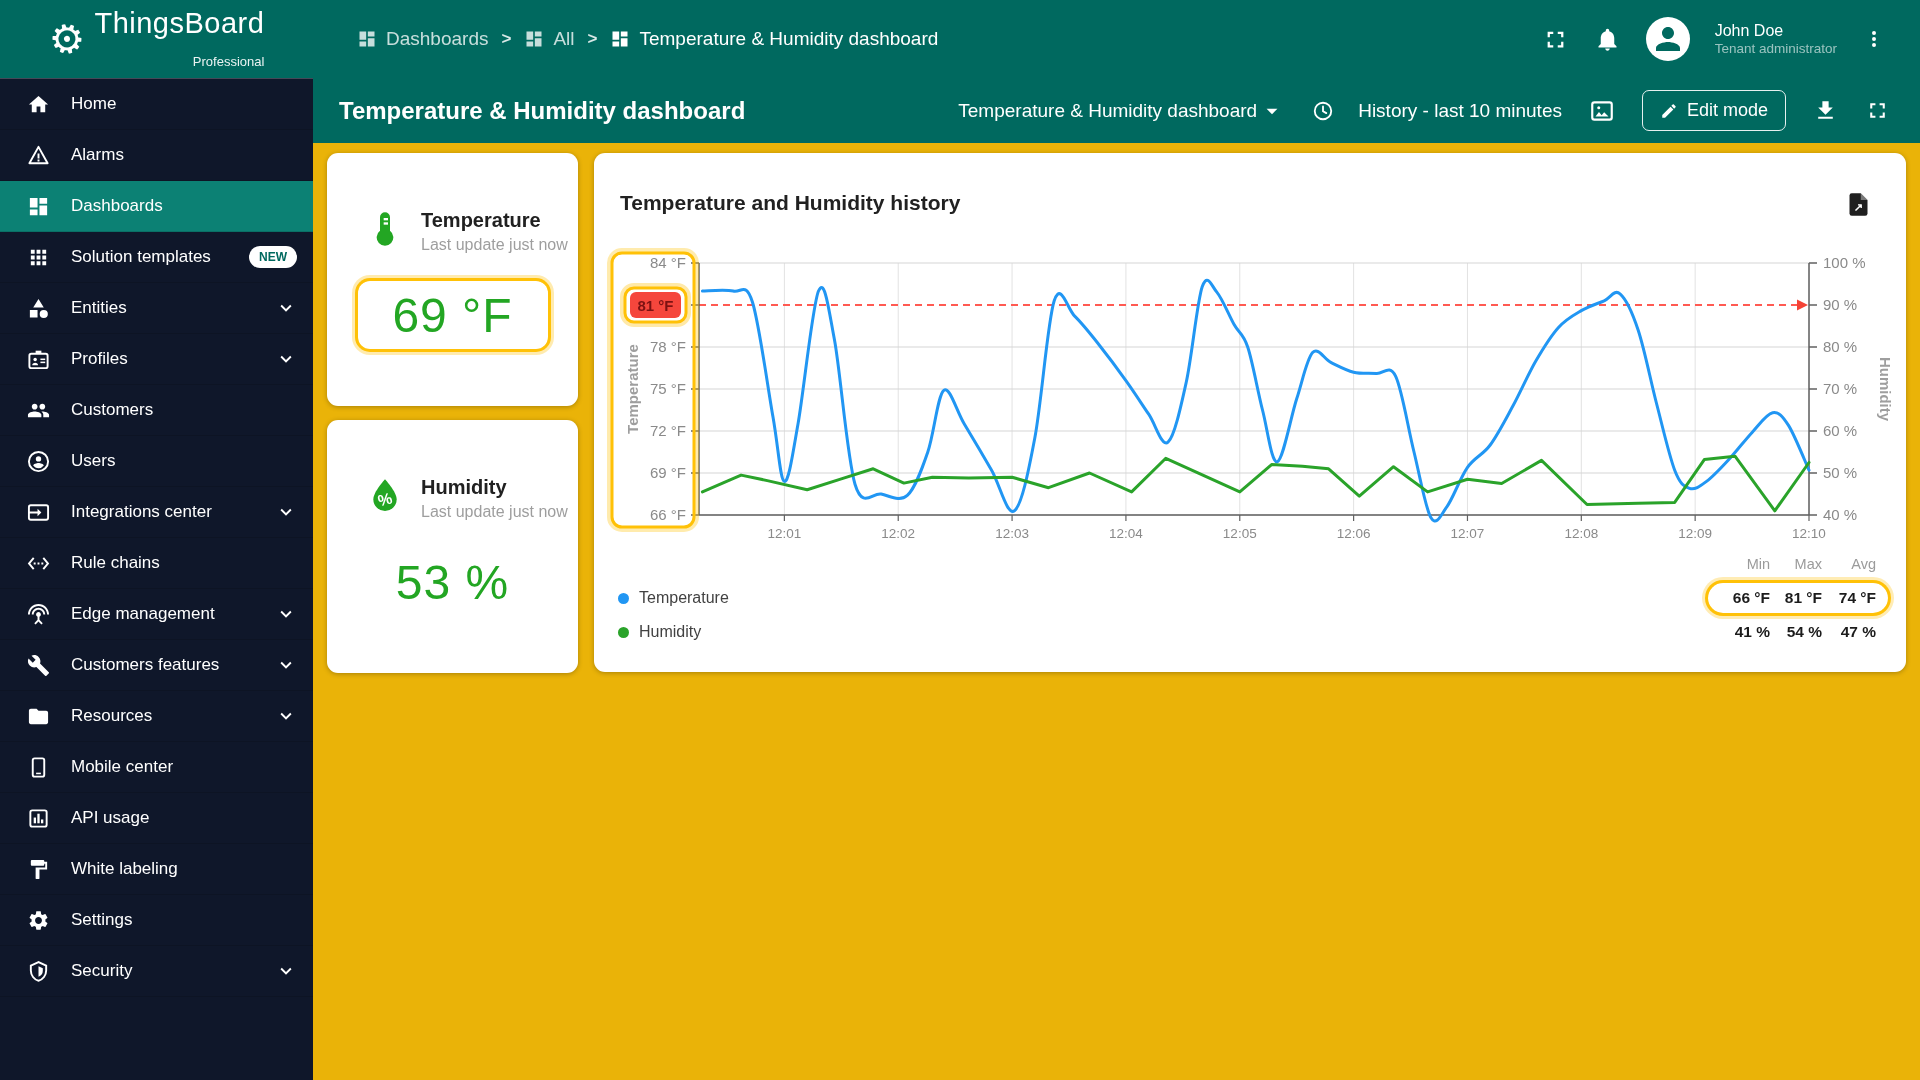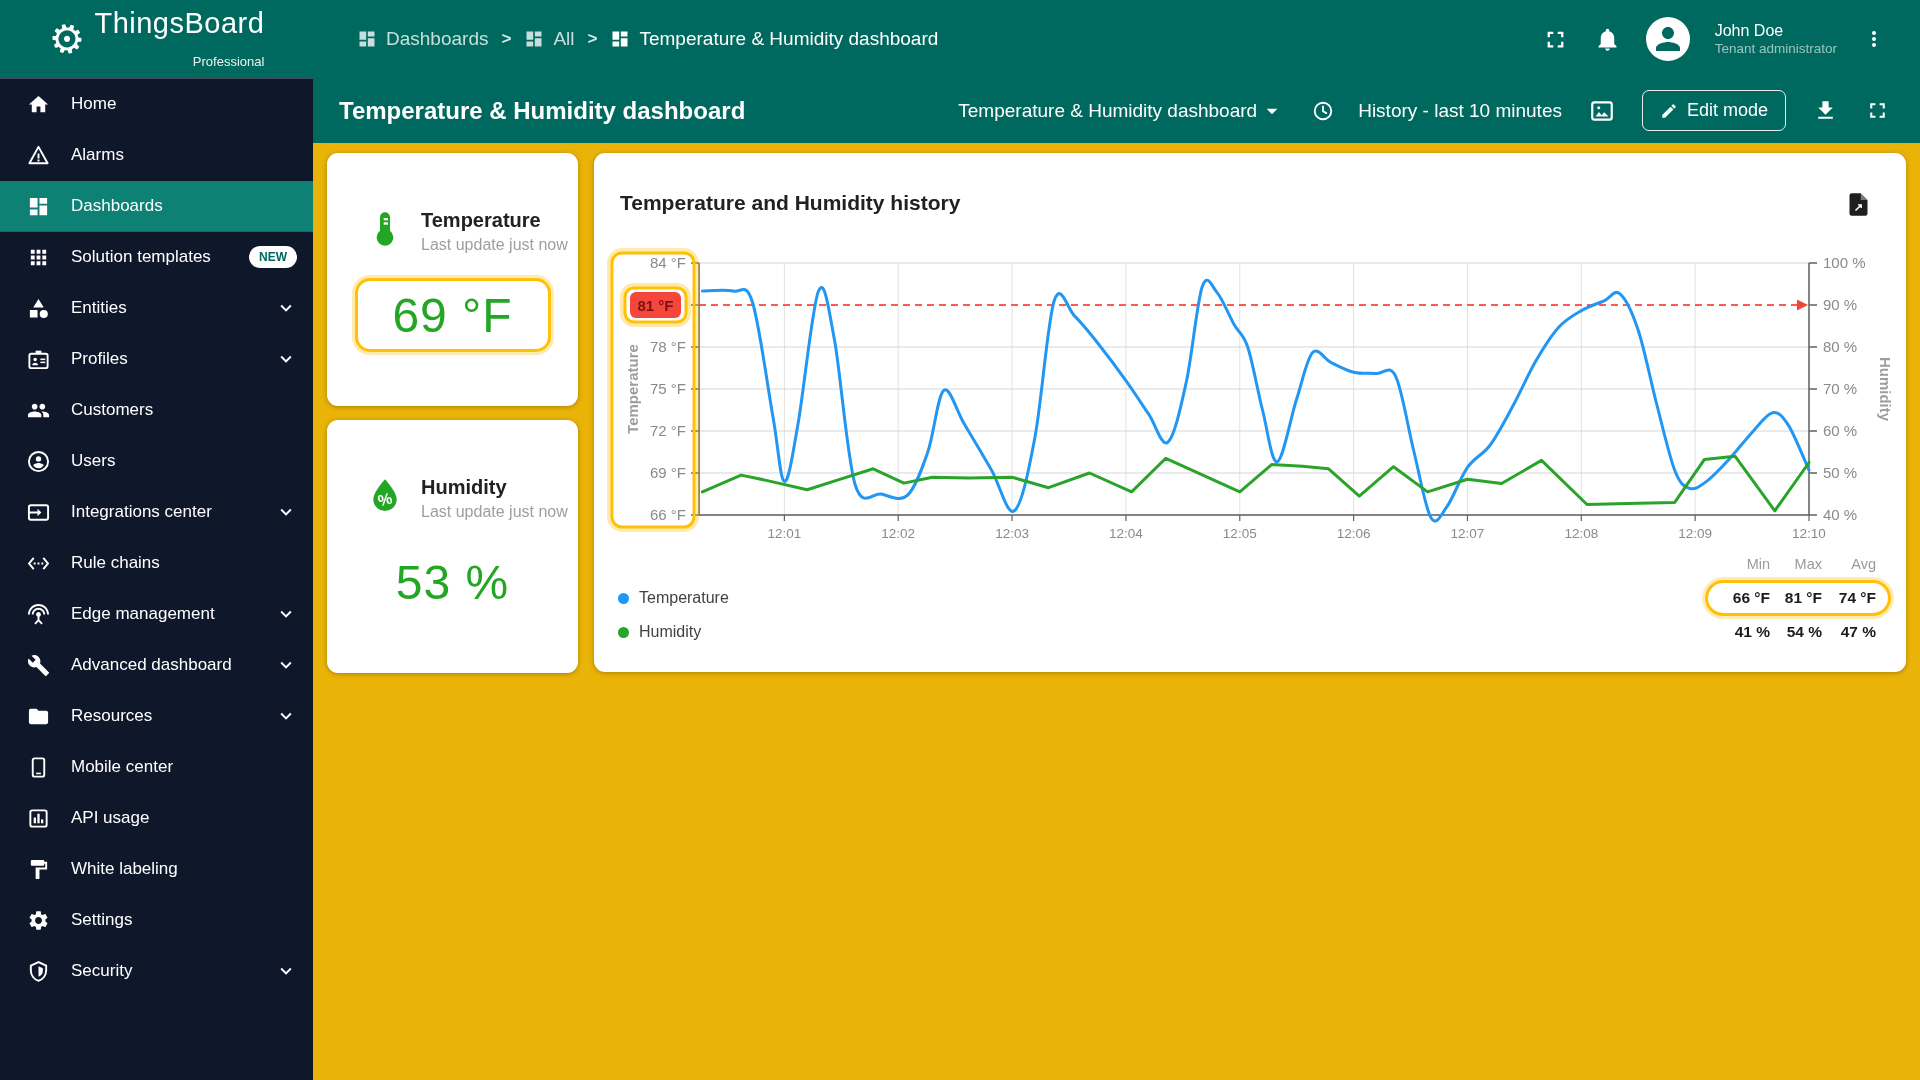--- a/index.html
+++ b/index.html
@@ -264,21 +264,21 @@
           <path d="M16.59 8.59 12 13.17 7.41 8.59 6 10l6 6 6-6z"></path>
         </svg>
       </span>
     </div>
     <div class="side-item">
       <span class="side-ic">
         <svg class="ic" width="23" height="23" viewBox="0 0 24 24" fill="currentColor" aria-hidden="true">
           <path d="M22.7 19 13.6 9.9c.9-2.3.4-5-1.5-6.9-2-2-5-2.4-7.4-1.3L9 6 6 9 1.6 4.7C.4 7.1.9 10.1 2.9 12.1c1.9 1.9 4.6 2.4 6.9 1.5l9.1 9.1c.4.4 1 .4 1.4 0l2.3-2.3c.5-.4.5-1.1.1-1.4z"></path>
         </svg>
       </span>
-      <span class="side-label">Advanced dashboard</span>
+      <span class="side-label">Customers features</span>
       <span class="chevron">
         <svg class="ic" width="22" height="22" viewBox="0 0 24 24" fill="currentColor" aria-hidden="true">
           <path d="M16.59 8.59 12 13.17 7.41 8.59 6 10l6 6 6-6z"></path>
         </svg>
       </span>
     </div>
     <div class="side-item">
       <span class="side-ic">
         <svg class="ic" width="23" height="23" viewBox="0 0 24 24" fill="currentColor" aria-hidden="true">
           <path d="M10 4H4c-1.1 0-2 .9-2 2v12c0 1.1.9 2 2 2h16c1.1 0 2-.9 2-2V8c0-1.1-.9-2-2-2h-8l-2-2z"></path>

